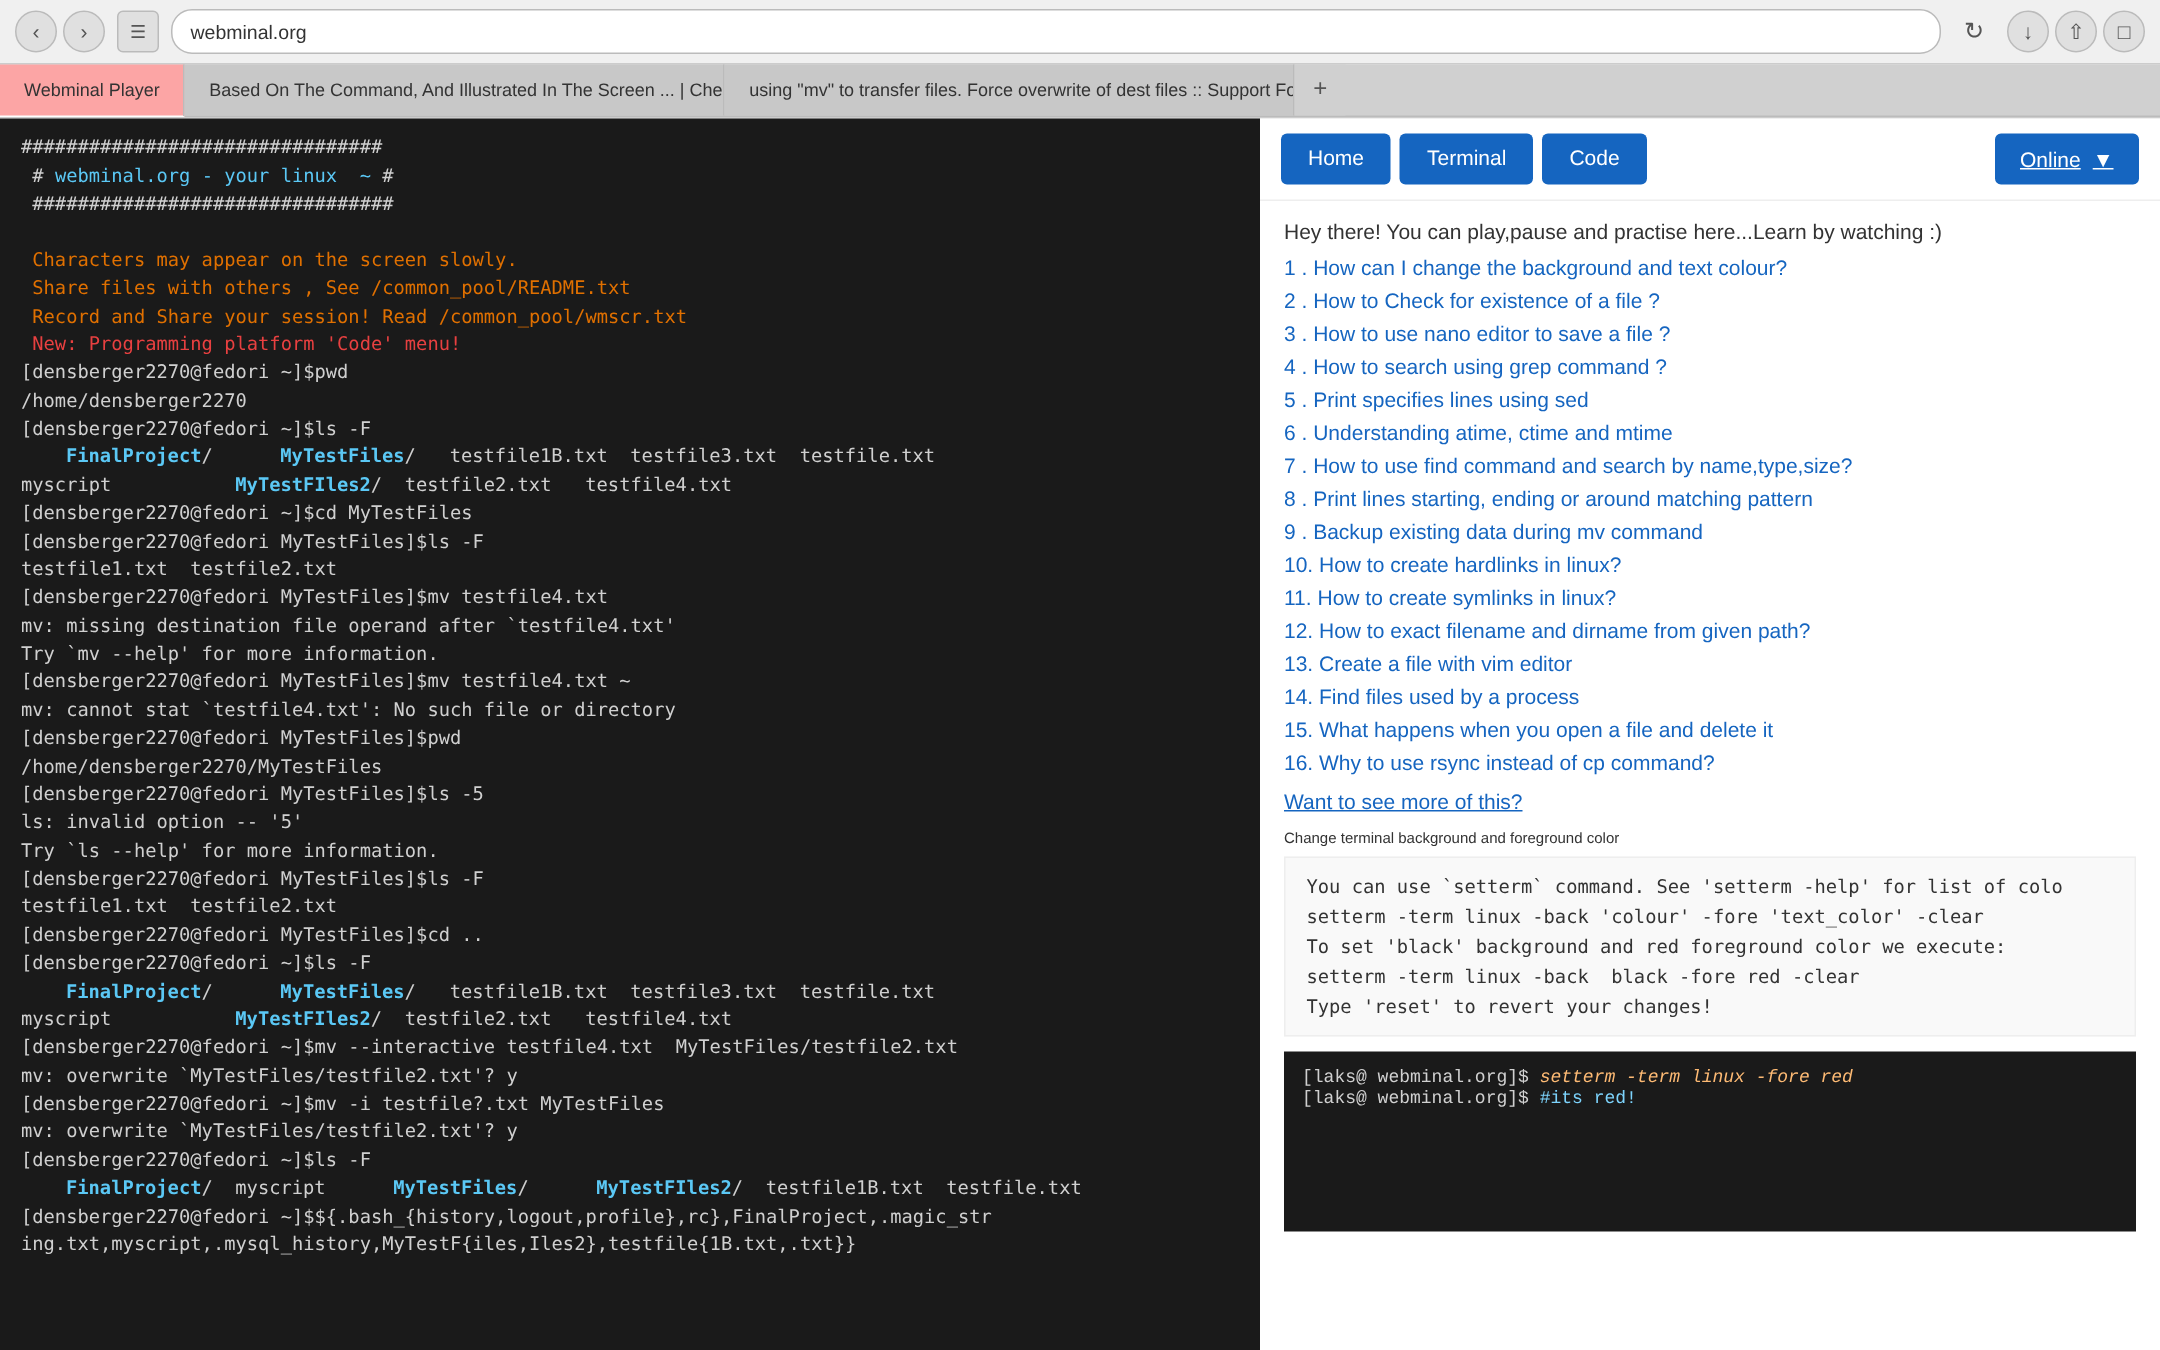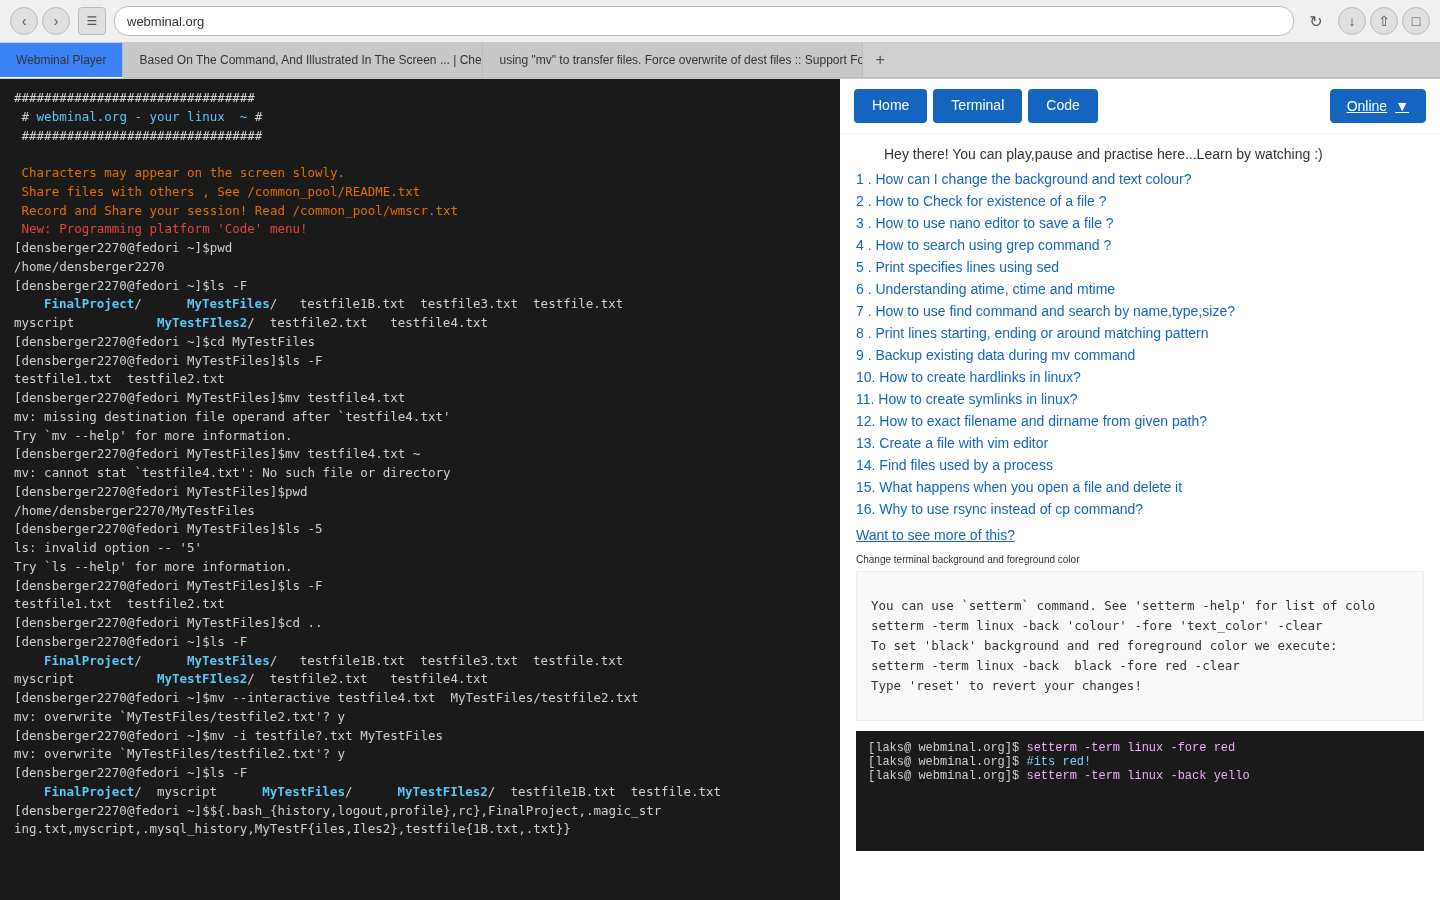--- a/index.html
+++ b/index.html
@@ -12,21 +12,21 @@
     .nav-btn { width: 28px; height: 28px; border: 1px solid #bbb; background: #e0e0e0; border-radius: 50%; cursor: pointer; display: flex; align-items: center; justify-content: center; font-size: 14px; color: #555; }
     .nav-btn:disabled { opacity: 0.4; }
     .window-btn { width: 28px; height: 28px; border: 1px solid #bbb; background: #e0e0e0; border-radius: 4px; cursor: pointer; display: flex; align-items: center; justify-content: center; font-size: 12px; color: #555; }
     .address-bar { flex: 1; height: 30px; border: 1px solid #bbb; border-radius: 14px; background: #fff; display: flex; align-items: center; padding: 0 12px; font-size: 13px; color: #333; }
     .reload-btn { width: 28px; height: 28px; border: none; background: transparent; cursor: pointer; display: flex; align-items: center; justify-content: center; font-size: 16px; color: #555; }
     .toolbar-right { display: flex; gap: 4px; }
 
     
     .tabs-bar { display: flex; background: #d0d0d0; border-bottom: 1px solid #bbb; }
     .tab { padding: 8px 16px; font-size: 12px; color: #333; border-right: 1px solid #bbb; cursor: pointer; background: #c8c8c8; white-space: nowrap; overflow: hidden; text-overflow: ellipsis; max-width: 400px; display: flex; align-items: center; gap: 6px; }
-    .tab.active { background: #3b82f6; border-bottom: 1px solid #fff; margin-bottom: -1px; }
+    .tab.active { background: #fca5a5; border-bottom: 1px solid #fff; margin-bottom: -1px; }
     .tab-new { padding: 8px 12px; font-size: 16px; color: #555; cursor: pointer; background: #d0d0d0; }
 
     
     .main-layout { display: flex; height: calc(900px - 70px); }
 
     
     .terminal-panel { width: 840px; background: #1a1a1a; color: #d0d0d0; font-family: 'Courier New', Courier, monospace; font-size: 12.5px; padding: 10px 14px; overflow-y: auto; overflow-x: hidden; }
     .terminal-panel .hash-line { color: #d0d0d0; }
     .terminal-panel .title-line { color: #5bc8f5; }
     .terminal-panel .info-line { color: #e07000; }
@@ -38,34 +38,34 @@
     
     .right-panel { flex: 1; background: #fff; overflow-y: auto; display: flex; flex-direction: column; }
 
     
     .right-nav { display: flex; padding: 10px 14px; gap: 6px; border-bottom: 1px solid #eee; }
     .nav-link-btn { padding: 8px 18px; background: #1565c0; color: #fff; border: none; border-radius: 4px; font-size: 14px; cursor: pointer; text-decoration: none; }
     .online-dropdown { margin-left: auto; padding: 8px 16px; background: #1565c0; color: #fff; border: 1px solid #1565c0; border-radius: 4px; font-size: 14px; cursor: pointer; display: flex; align-items: center; gap: 8px; text-decoration: underline; }
 
     
     .right-content { padding: 12px 16px; flex: 1; }
-    .intro-text { font-size: 14px; color: #333; margin-bottom: 8px; margin-left: 28px; }
+    .intro-text { font-size: 14px; color: #333; margin-bottom: 8px; }
     .link-list { list-style: none; }
     .link-list li { margin: 4px 0; }
     .link-list li a { color: #1565c0; font-size: 14px; text-decoration: none; }
     .section-title { color: #333; font-size: 10px; margin: 10px 0 6px; }
 
     
-    .info-box { background: #f9f9f9; border: 1px solid #eee; padding: 24px 14px; font-size: 13px; color: #333; line-height: 1.6; margin-bottom: 10px; overflow: hidden; }
+    .info-box { background: #f9f9f9; border: 1px solid #eee; padding: 9px 14px; font-size: 13px; color: #333; line-height: 1.6; margin-bottom: 10px; overflow: hidden; }
 
     
     .mini-terminal { background: #1a1a1a; color: #d0d0d0; font-family: 'Courier New', Courier, monospace; font-size: 12px; padding: 10px 12px; margin: 0 0 0 0; min-height: 120px; }
     .mini-terminal .prompt { color: #d0d0d0; }
     .mini-terminal .red-text { color: #7dd3fc; }
-    .mini-terminal .cmd-text { color: #f0abfc; }
+    .mini-terminal .cmd-text { color: #fdba74; font-style: italic; }
   </style>
 </head>
 <body>
 
 <div class="browser-chrome">
   <div class="browser-toolbar">
     <div class="nav-buttons">
       <button class="nav-btn">‹</button>
       <button class="nav-btn">›</button>
     </div>
@@ -183,19 +183,16 @@
 Type 'reset' to revert your changes!</span></pre>
       </div>
 
       <div class="mini-terminal">
         <div>
           <span class="prompt">[laks@ webminal.org]$ </span><span class="cmd-text">setterm -term linux -fore red</span>
         </div>
         <div>
           <span class="prompt">[laks@ webminal.org]$ </span><span class="red-text">#its red!</span>
         </div>
-        <div>
-          <span class="prompt">[laks@ webminal.org]$ </span><span class="cmd-text">setterm -term linux -back yello</span>
-        </div>
       </div>
     </div>
   </div>
 </div>
 
 </body></html>

